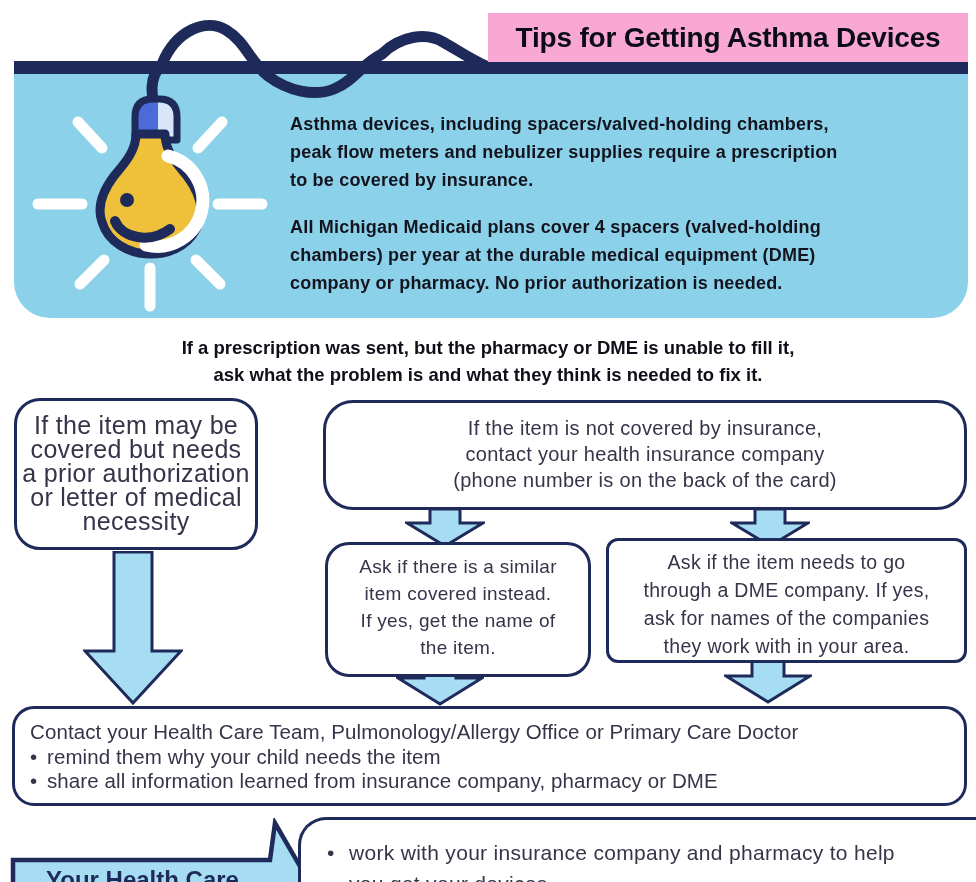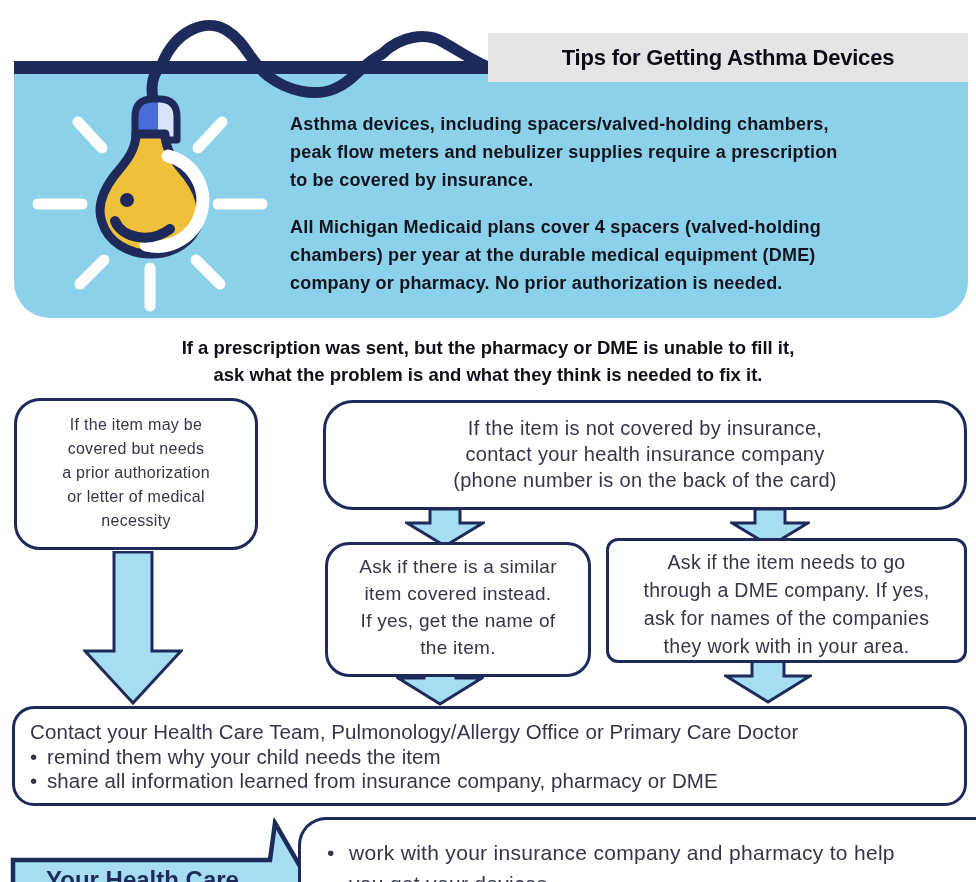--- a/index.html
+++ b/index.html
@@ -5,23 +5,23 @@
   html,body { margin:0; padding:0; background:#ffffff; }
   .page {
     position:relative; width:976px; height:882px; overflow:hidden;
     background:#ffffff; font-family:"Liberation Sans", sans-serif;
   }
   .abs { position:absolute; }
 
   
   .title-bar {
     left:488px; top:13px; width:480px; height:49px;
-    background:#e5e5e5; color:#0c0c16;
-    font-size:22px; font-weight:bold; text-align:center; line-height:49px;
-    letter-spacing:-0.2px; white-space:nowrap;margin-top:20px;
+    background:#f9a8d4; color:#0c0c16;
+    font-size:28px; font-weight:bold; text-align:center; line-height:49px;
+    letter-spacing:-0.2px; white-space:nowrap;
   }
   .top-rule { left:14px; top:61px; width:954px; height:13px; background:#1e2a5a; }
   .intro-panel {
     left:14px; top:74px; width:954px; height:244px;
     background:#8bd1e9; border-radius:0 0 36px 36px;
   }
   .top-art { left:0; top:0; width:976px; height:340px; pointer-events:none; }
 
   .intro-p {
     left:290px; width:690px; font-size:18px; font-weight:bold;
@@ -33,21 +33,21 @@
   .lead {
     left:0; top:334px; width:976px; text-align:center;
     font-size:18.5px; font-weight:bold; color:#0f0f19; line-height:27px;
   }
 
   
   .fbox {
     border:3px solid #1e2a5a; background:#ffffff; color:#35354a;
     text-align:center; box-sizing:border-box; letter-spacing:0.3px;
   }
-  .box-prior   { left:14px;  top:398px; width:244px; height:152px; border-radius:26px; font-size:16px;   line-height:24px;   padding-top:12px; }
+  .box-prior   { left:14px;  top:398px; width:244px; height:152px; border-radius:26px; font-size:25px;   line-height:24px;   padding-top:12px; }
   .box-notcov  { left:323px; top:400px; width:644px; height:110px; border-radius:30px; font-size:20px;   line-height:26px; padding-top:12px; }
   .box-similar { left:325px; top:542px; width:266px; height:135px; border-radius:24px; font-size:19px;   line-height:27px;   padding-top:8px; }
   .box-dme     { left:606px; top:538px; width:361px; height:125px; border-radius:12px; font-size:19.5px; line-height:28px;   padding-top:7px; }
   .box-contact {
     left:12px; top:706px; width:955px; height:100px; border-radius:22px;
     text-align:left; font-size:20.5px; line-height:24.5px;
     padding:11px 14px 0 15px; letter-spacing:0.1px;
   }
   .bullet-row { display:flex; }
   .bullet-glyph { width:17px; flex:0 0 17px; }

